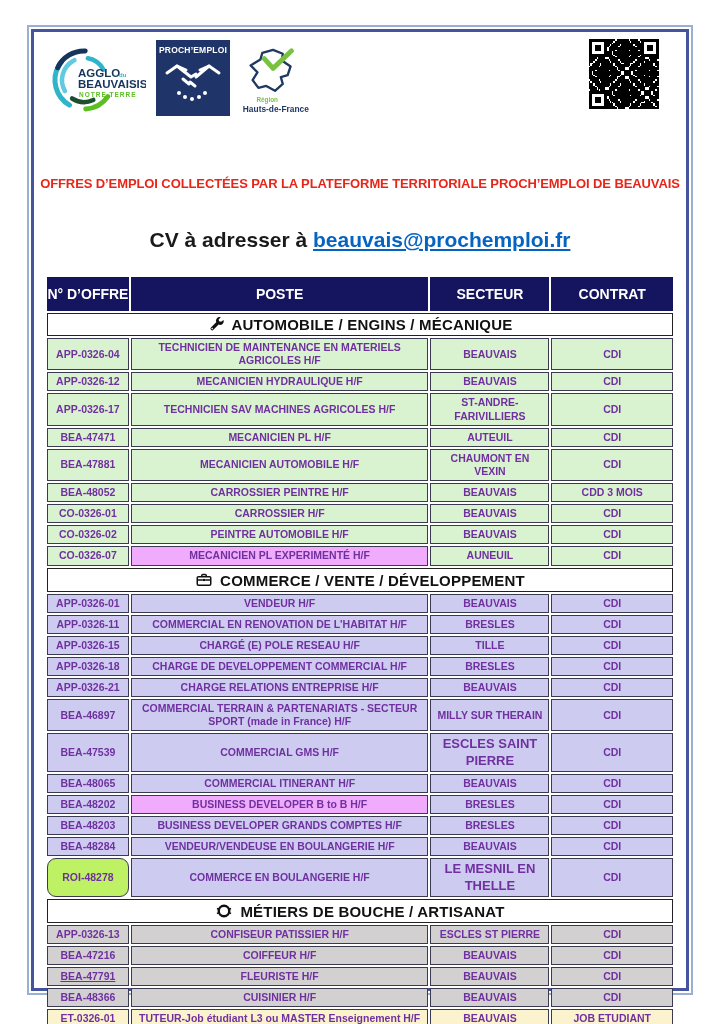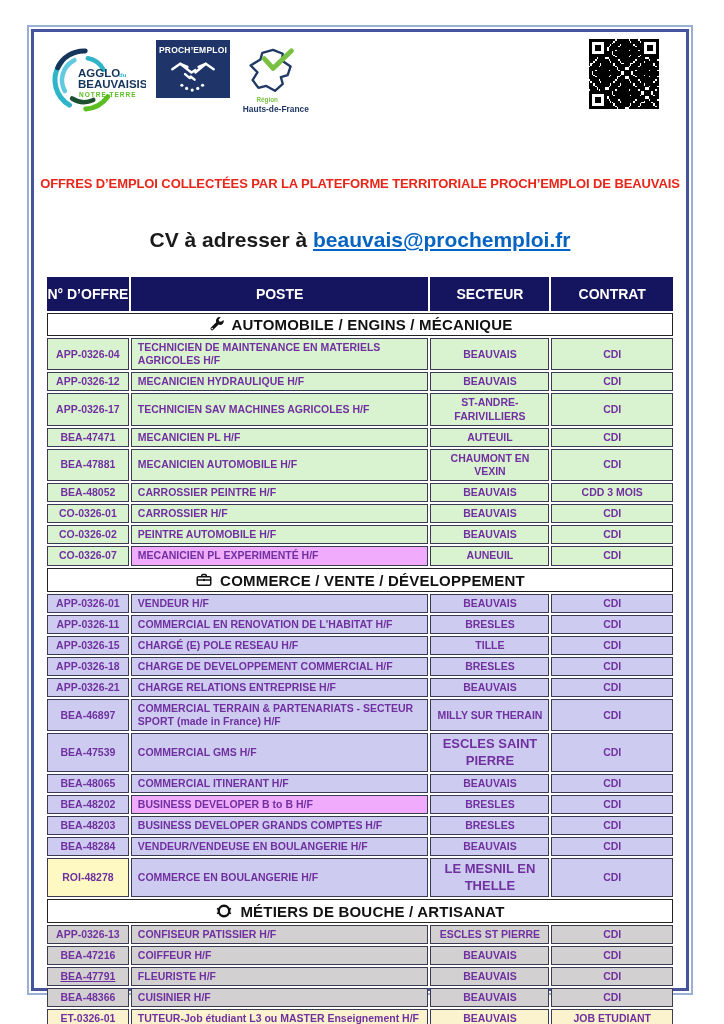--- a/index.html
+++ b/index.html
@@ -11,21 +11,21 @@
   .page {
     position:absolute; left:31px; top:29px; width:658px; height:962px;
     background:#fff;
     border:3px solid #46549e;
     outline:2px solid #9aafd4; outline-offset:2px;
   }
   
   .logos { position:absolute; top:8px; left:16px; display:flex; gap:10px; align-items:flex-start; }
   .logo-agglo { width:96px; height:80px; }
   .logo-proch {
-    width:74px; height:58px; background:#1f3468; display:flex; flex-direction:column;
+    width:74px; height:76px; background:#1f3468; display:flex; flex-direction:column;
     align-items:center; padding-top:5px;
   }
   .logo-proch .proch-title { color:#fff; font-size:8.5px; font-weight:bold; letter-spacing:.2px; }
   .logo-region { width:70px; height:76px; margin-top:4px; }
   .qr {
     position:absolute; top:4px; right:24px; width:76px; height:76px; background:#fff;
   }
   .qr-noise {
     position:absolute; inset:3px;
     background:
@@ -56,21 +56,21 @@
   td.section-cell {
     background:#fff; border:1px solid #222; text-align:center;
     font-size:15px; font-weight:bold; color:#111; padding:2px 0; letter-spacing:.2px;
   }
   td.section-cell svg { vertical-align:-3px; margin-right:7px; }
   td.data-cell {
     border:1px solid #3a3a52; font-weight:bold; color:#7030a0;
     font-size:10.5px; line-height:1.25; padding:2px 6px; vertical-align:middle;
   }
   td.c-offre, td.c-secteur, td.c-contrat { text-align:center; }
-  td.c-poste { text-align:left; }
+  td.c-poste { text-align:center; }
   td.shrink { font-size:13px; }
 </style>
 </head>
 <body>
 
 <div class="page">
 
   <div class="logos">
     <svg class="logo-agglo" viewBox="0 0 96 80">
       <g fill="none" stroke-linecap="round">
@@ -274,21 +274,21 @@
             <td class="data-cell c-secteur" style="background: rgb(205, 204, 240);">BRESLES</td>
             <td class="data-cell c-contrat" style="background: rgb(205, 204, 240);">CDI</td>
           </tr>
           <tr>
             <td class="data-cell c-offre" style="background: rgb(205, 204, 240);">BEA-48284</td>
             <td class="data-cell c-poste" style="background: rgb(205, 204, 240);">VENDEUR/VENDEUSE EN BOULANGERIE H/F</td>
             <td class="data-cell c-secteur" style="background: rgb(205, 204, 240);">BEAUVAIS</td>
             <td class="data-cell c-contrat" style="background: rgb(205, 204, 240);">CDI</td>
           </tr>
           <tr>
-            <td class="data-cell c-offre" style="background: #fef9c3;">ROI-48278</td>
+            <td class="data-cell c-offre" style="background: #bef264; border-radius: 9px;">ROI-48278</td>
             <td class="data-cell c-poste" style="background: rgb(205, 204, 240);">COMMERCE EN BOULANGERIE H/F</td>
             <td class="data-cell c-secteur shrink" style="background: rgb(205, 204, 240);">LE MESNIL EN THELLE</td>
             <td class="data-cell c-contrat" style="background: rgb(205, 204, 240);">CDI</td>
           </tr>
           <tr>
             <td colspan="4" class="section-cell"><svg width="18" height="18" viewBox="0 0 24 24">
                 <circle cx="12" cy="12" r="7" fill="none" stroke="#111" stroke-width="3.2"></circle>
                 <path d="M2.6 8.6l3.2 1.2M2.6 15.4l3.2-1.2M21.4 8.6l-3.2 1.2M21.4 15.4l-3.2-1.2" stroke="#111" stroke-width="2"></path>
               </svg><span>MÉTIERS DE BOUCHE / ARTISANAT</span></td>
           </tr>

